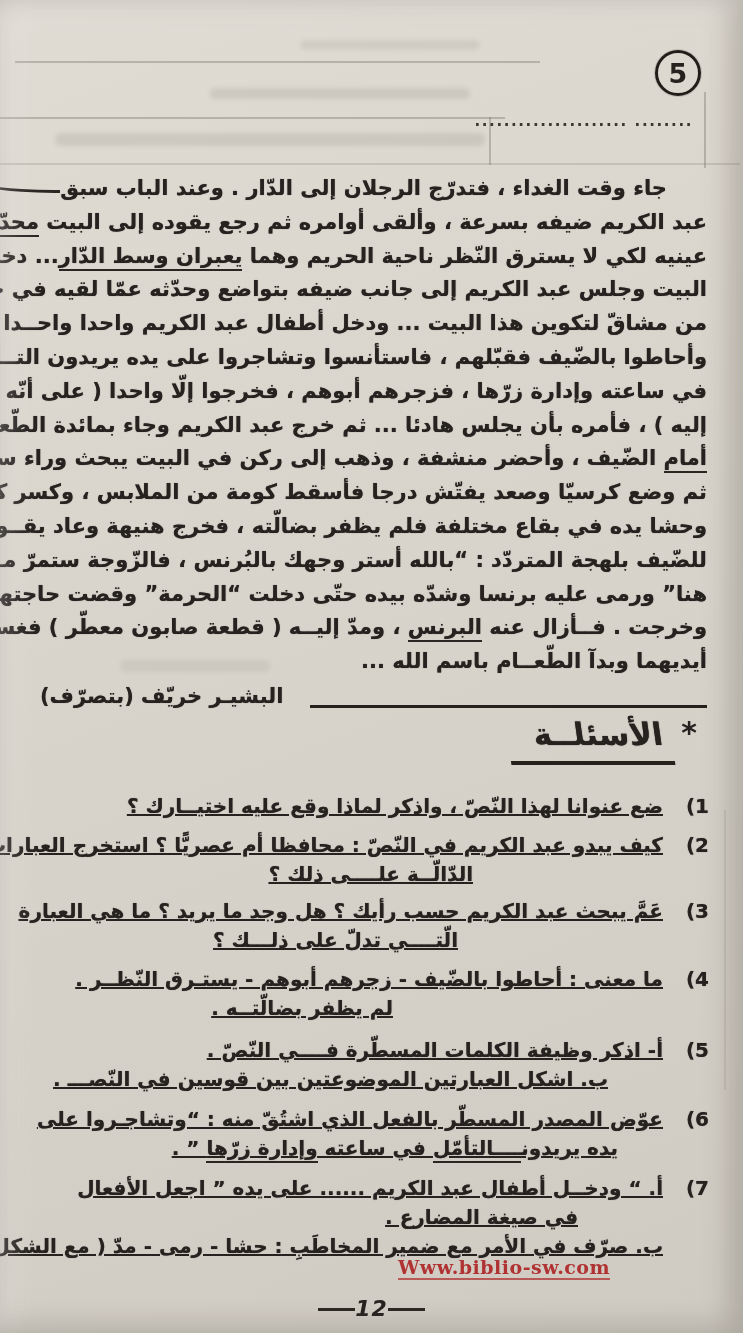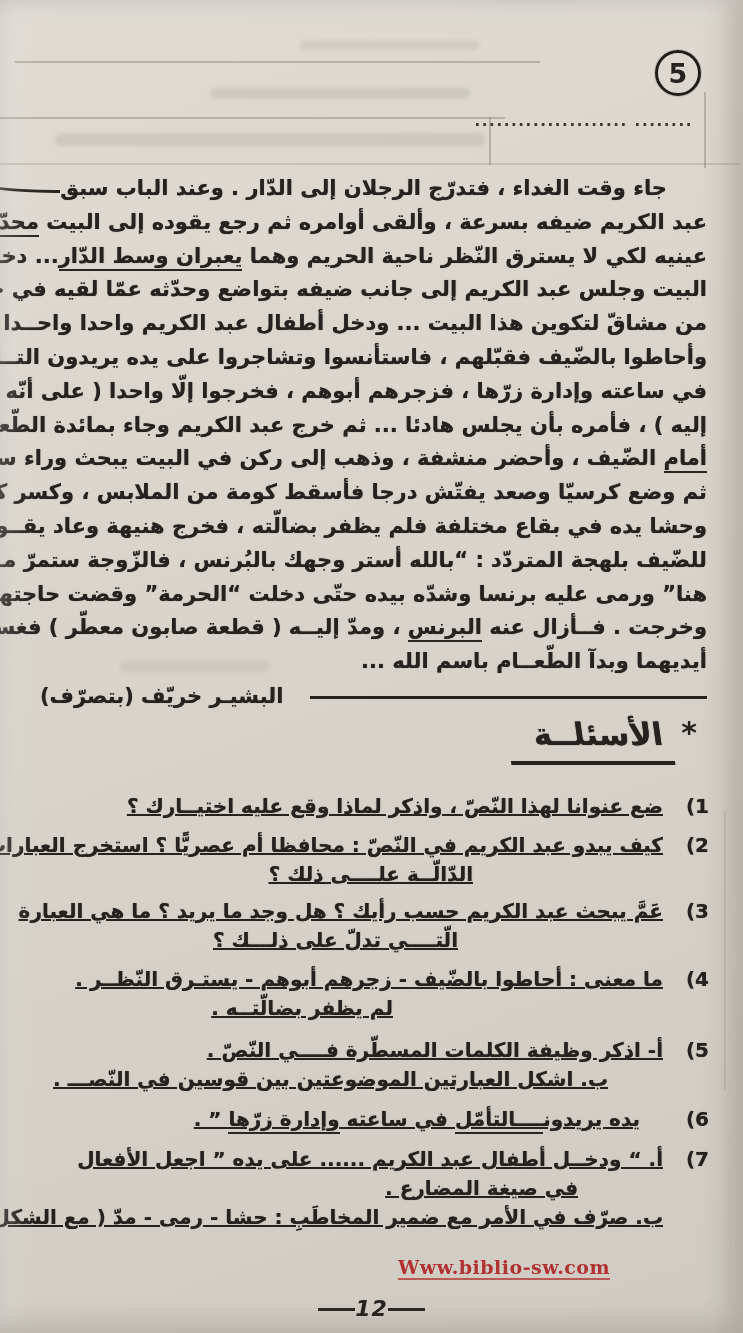--- a/index.html
+++ b/index.html
@@ -42,21 +42,21 @@
   .bline{text-align:justify;text-align-last:justify;white-space:nowrap;}
   .bline.first{text-indent:40px;}
   .bline.last{text-align-last:right;}
   .ul{border-bottom:2.4px solid #2a2622;padding-bottom:1px;}
   .swash{
     display:inline-block;width:92px;height:12px;vertical-align:baseline;
     border-bottom:3px solid #2a2622;border-radius:0 0 0 100%/0 0 0 16px;
     transform:translateY(-2px);
   }
   
-  .sigrow{position:absolute;top:684px;right:36px;left:40px;display:flex;align-items:flex-start;gap:27px;}
+  .sigrow{position:absolute;top:684px;right:36px;left:40px;display:flex;align-items:flex-end;gap:27px;}
   .sigline{flex:1;border-top:3px solid #25211d;margin-top:12px;filter:blur(.2px);}
   .signame{font-size:21px;font-weight:700;white-space:nowrap;text-shadow:0 0 .8px rgba(38,34,30,.7);}
   
   .qhead{position:absolute;top:716px;right:46px;display:flex;align-items:flex-start;gap:10px;}
   .qstar{font-size:30px;font-weight:700;line-height:34px;}
   .qtitle{
     display:inline-block;font-size:31px;font-weight:700;
     transform:skewX(8deg);
     border-bottom:4px solid #25211d;padding:0 8px 9px 26px;
     text-shadow:0 0 1px rgba(30,26,22,.9);
@@ -167,21 +167,22 @@
       <div class="q q5">
         <span class="qnum">5)</span>
         <div class="qtext">
           <div class="qline"><span>أ- اذكر وظيفة الكلمات المسطّرة فــــي النّصّ .</span></div>
           <div class="qline" style="margin-right: 55px;"><span>ب. اشكل العبارتين الموضوعتين بين قوسين في النّصـــ .</span></div>
         </div>
       </div>
       <div class="q q6">
         <span class="qnum">6)</span>
         <div class="qtext">
-          <div class="qline" style="margin-right: 23px;"><span>يده يريدون</span><span class="ul">ــــالتأمّل</span><span> في ساعته </span><span class="ul">وإدارة زرّها</span><span> ” .</span></div>
+          <div class="qline"><span>عوّض المصدر المسطّر بالفعل الذي اشتُقّ منه : “وتشاجـروا على</span></div>
+          <div class="qline" style="margin-right: 45px;"><span>يده يريدون</span><span class="ul">ــــالتأمّل</span><span> في ساعته </span><span class="ul">وإدارة زرّها</span><span> ” .</span></div>
         </div>
       </div>
       <div class="q q7">
         <span class="qnum">7)</span>
         <div class="qtext">
           <div class="qline"><span>أ. “ ودخــل أطفال عبد الكريم ...... على يده ” اجعل الأفعال</span></div>
           <div class="qline" style="margin-right: 85px;"><span>في صيغة المضارع .</span></div>
           <div class="qline"><span>ب. صرّف في الأمر مع ضمير المخاطَبِ : حشا - رمى - مدّ ( مع الشكل )</span></div>
         </div>
       </div>

